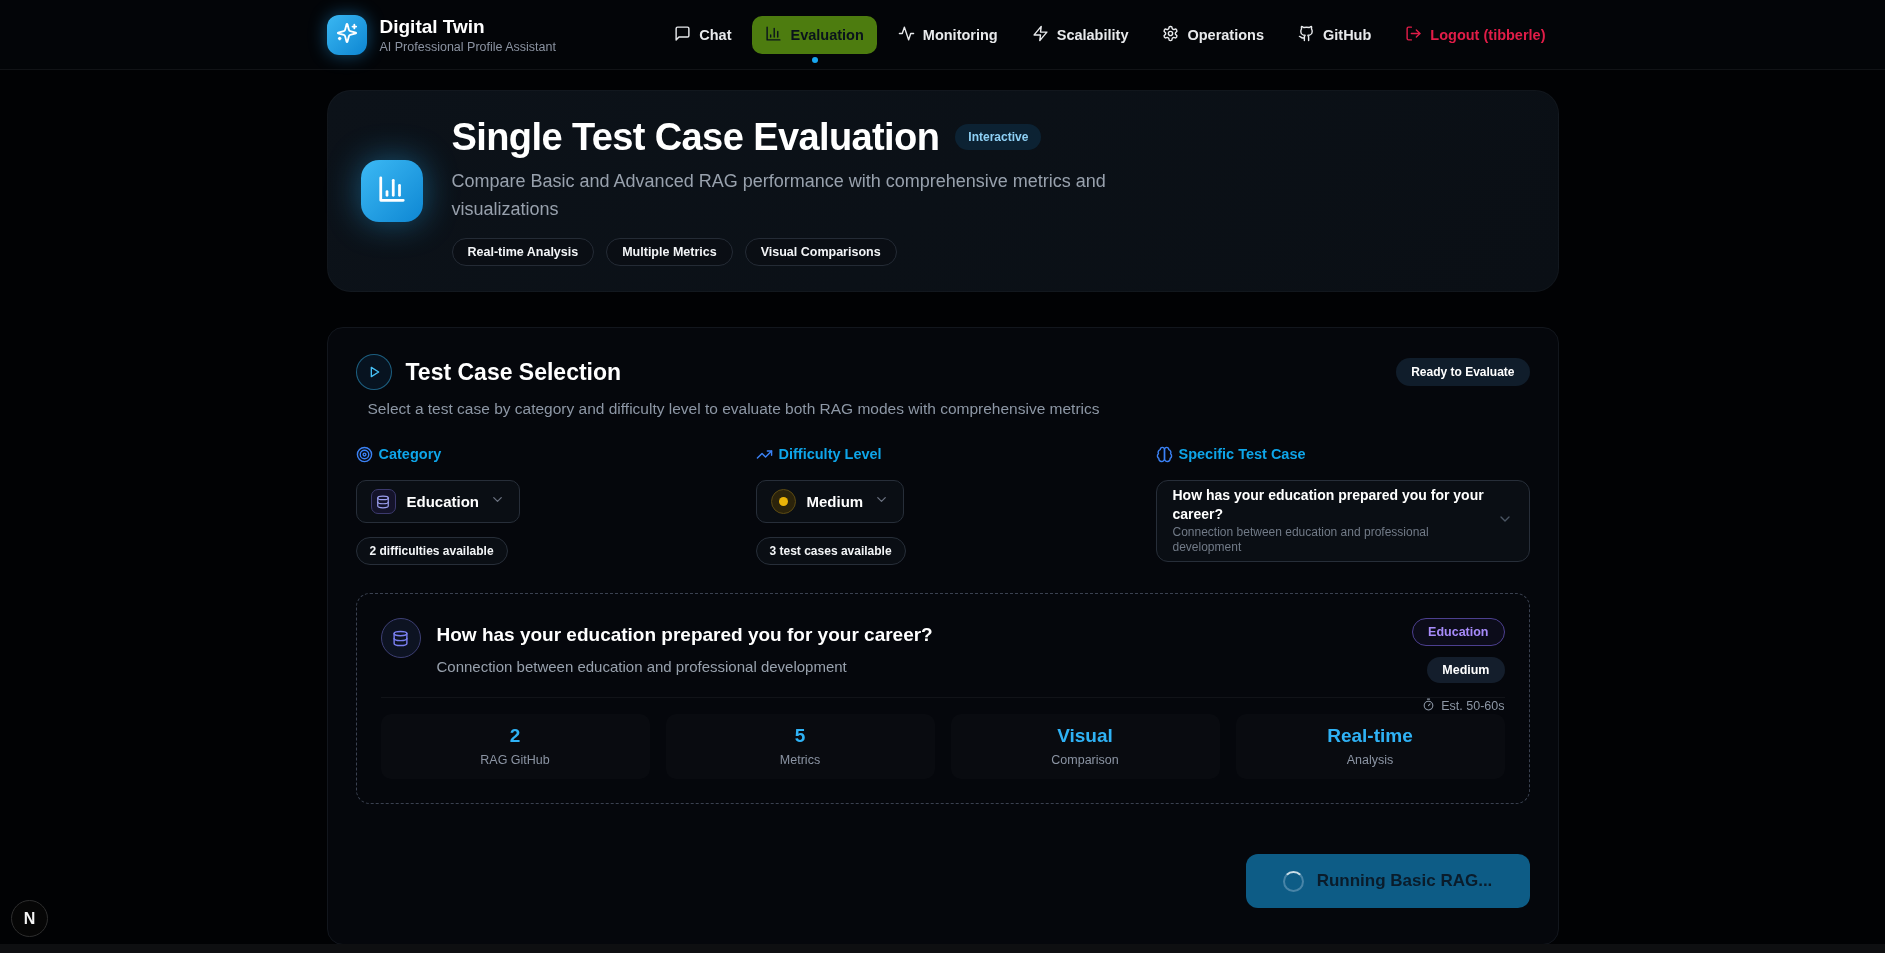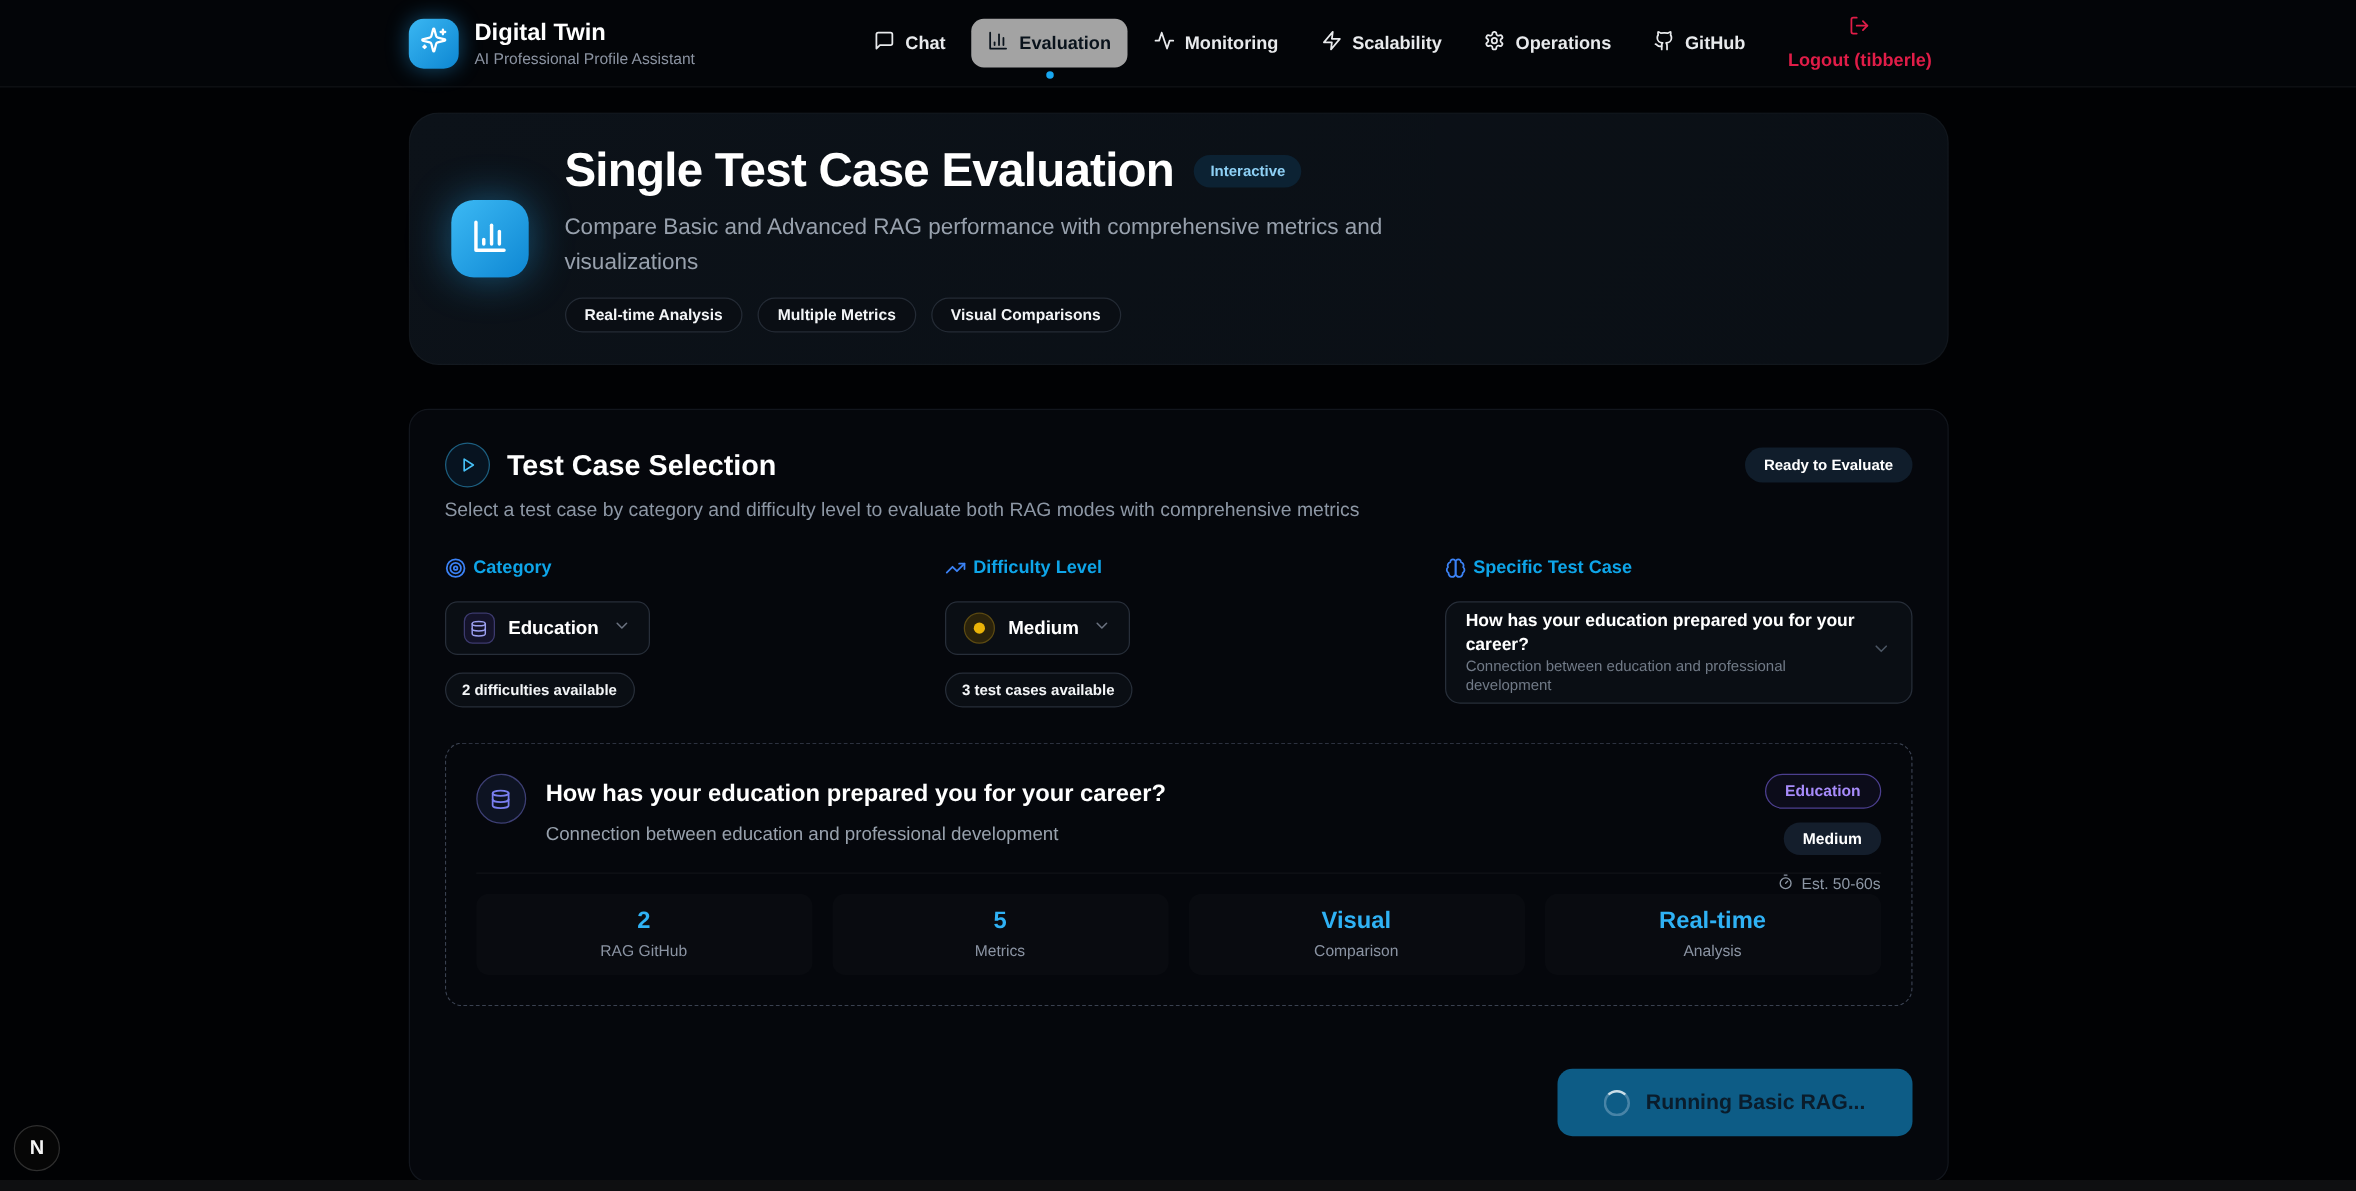--- a/index.html
+++ b/index.html
@@ -31,26 +31,26 @@
   .brand-sub { font-size:12.5px; color:#8b93a1; margin-top:1px; }
 
   .nav-items { display:flex; align-items:center; gap:8px; }
   .nav-item {
     display:flex; align-items:center; gap:8px;
     padding:9px 13px; border-radius:10px;
     font-size:14.5px; font-weight:700; color:#e8eaec;
     cursor:pointer; position:relative; background:transparent; border:none;
   }
   .nav-item svg { flex:0 0 auto; }
-  .nav-item.active { background:#a3a3a3; color:#0a131c; }
+  .nav-item.active { background:#4d7c0f; color:#0a131c; }
   .tab-dot {
     position:absolute; left:50%; bottom:-9px; transform:translateX(-50%);
     width:6px; height:6px; border-radius:50%; background:#18a7f0;
   }
-  .nav-item.logout { color:#e11d48;flex-direction:column; }
+  .nav-item.logout { color:#e11d48; }
 
   
   main { padding-top:20px; }
   .hero {
     height:202px; border-radius:24px;
     background:linear-gradient(135deg,#0c1219,#0a0f15);
     border:1px solid rgba(255,255,255,0.03);
     display:flex; align-items:center; padding:0 33px;
   }
   .hero-icon {
@@ -86,21 +86,21 @@
     width:36px; height:36px; border-radius:50%;
     background:#071320; border:1px solid rgba(56,189,248,0.45);
     display:flex; align-items:center; justify-content:center;
     color:#46c0f6; cursor:pointer;
   }
   .panel-title { font-size:23px; font-weight:800; color:#ffffff; }
   .badge-ready {
     padding:7px 15px; border-radius:999px; background:#101d2b;
     color:#ffffff; font-size:12px; font-weight:700;
   }
-  .panel-sub { margin-top:10px; font-size:15.5px; color:#8d97a5; }
+  .panel-sub { margin-top:10px; font-size:15.5px; color:#8d97a5;margin-left:12px; }
 
   .selector-grid {
     display:grid; grid-template-columns:1fr 1fr 1fr; column-gap:26px;
     margin-top:28px;
   }
   .selector-label { display:flex; gap:6px; font-size:14.5px; font-weight:700; color:#0ea5e9; }
   .selector-label svg { color:#3b82f6; }
   .dropdown {
     margin-top:14px; display:inline-flex; align-items:center; gap:11px;
     background:#0a0e14; border:1px solid #272e39; border-radius:10px;

